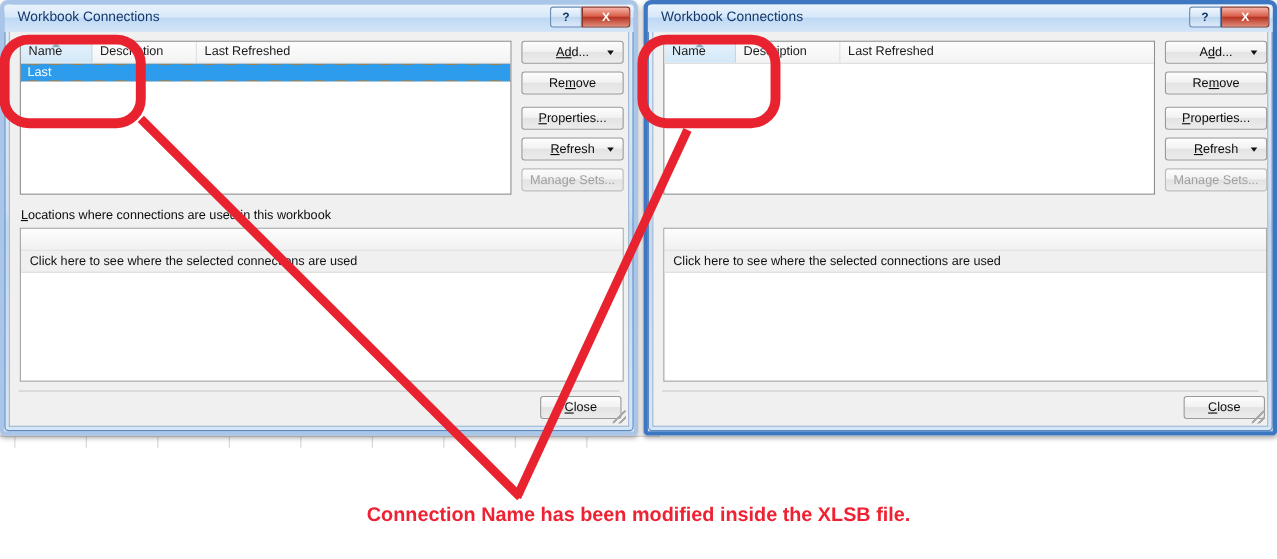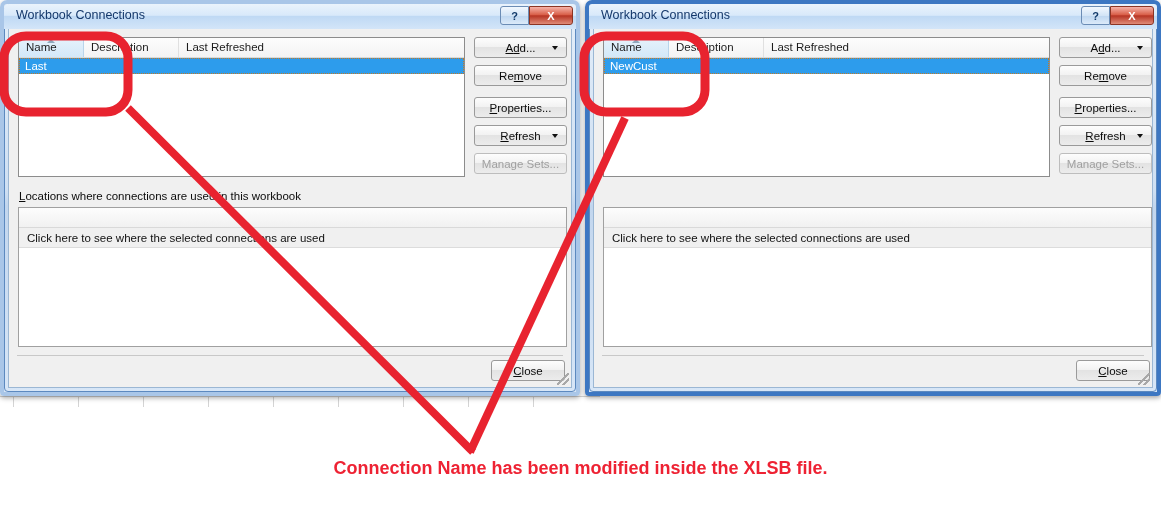--- a/index.html
+++ b/index.html
@@ -341,21 +341,20 @@
 
       <div class="listbox" style="left:9px; top:8px; width:447px; height:140px;">
         <div class="lb-header">
           <div class="lb-col sorted" style="width:65px;">
             <span class="sort-arrow"></span>
             <span>Name</span>
           </div>
           <div class="lb-col" style="width:95px;">Description</div>
           <div class="lb-col" style="width:285px; border-right:none;">Last Refreshed</div>
         </div>
-        <div class="lb-row-selected">NewCust</div>
       </div>
 
       <div class="btn" style="left:465px; top:8px; width:93px;">
         <span>A<u>d</u>d...</span>
         <span class="split-arrow"></span>
       </div>
       <div class="btn" style="left:465px; top:36px; width:93px;">
         <span>Re<u>m</u>ove</span>
       </div>
       <div class="btn" style="left:465px; top:68px; width:93px;">

